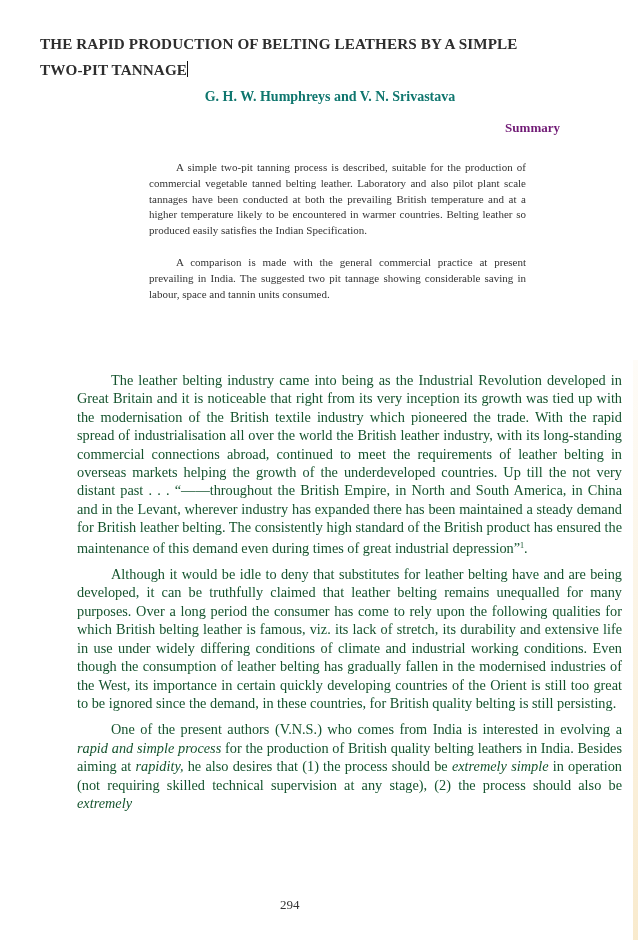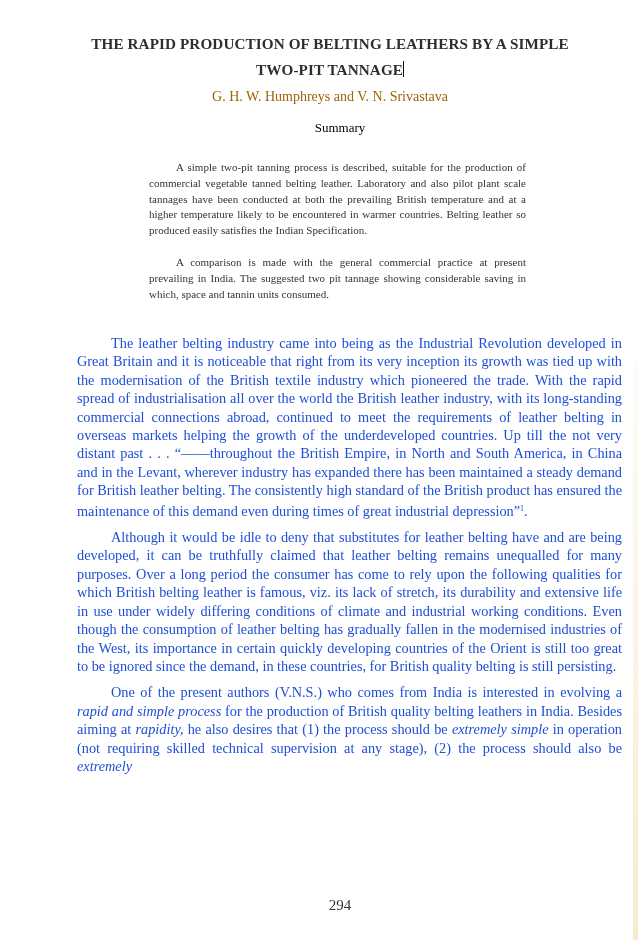--- a/index.html
+++ b/index.html
@@ -20,21 +20,21 @@
       left: 633px;
       top: 360px;
       width: 5px;
       height: 580px;
       background: linear-gradient(to bottom, rgba(250,240,220,0.2), rgba(248,232,200,0.9));
     }
     .title {
       position: absolute;
       left: 40px;
       width: 580px;
-      text-align: center;
+      text-align: left;
       font-family: "Liberation Serif", serif;
       font-weight: bold;
       font-size: 15.2px;
       letter-spacing: 0.1px;
       color: #2e2e2e;
       line-height: 22px;
     }
     .title.l1 { top: 33px; }
     .title.l2 { top: 59px; }
     .cursor-mark {
@@ -44,89 +44,89 @@
       background: #111;
       vertical-align: -2px;
       margin-left: 0px;
     }
     .authors {
       position: absolute;
       left: 40px;
       width: 580px;
       top: 89px;
       text-align: center;
-      font-weight: normal;
+      font-weight: bold;
       font-size: 14px;
-      color: #a16207;
+      color: #0f766e;
     }
     .summary-heading {
       position: absolute;
       left: 120px;
       width: 440px;
       top: 120px;
-      text-align: center;
-      font-weight: normal;
+      text-align: right;
+      font-weight: bold;
       font-size: 13px;
-      color: #000000;
+      color: #701a75;
     }
     .summary {
       position: absolute;
       left: 133px;
       width: 409px;
       top: 144px;
       font-size: 11px;
       line-height: 15.8px;
       color: #333;
       text-align: justify;
     }
     .summary p {
       margin: 16px;
       text-indent: 27px;
     }
     .body-text {
       position: absolute;
       left: 77px;
       width: 545px;
-      top: 334px;
+      top: 371px;
       font-size: 14.3px;
       line-height: 18.4px;
-      color: #1d4ed8;
+      color: #14532d;
       text-align: justify;
     }
     .body-text p {
       margin: 0 0 8px 0;
       text-indent: 34px;
     }
     .body-text em { font-style: italic; }
     .page-number {
       position: absolute;
       left: 280px;
       width: 120px;
       top: 897px;
-      text-align: center;
-      font-size: 15px;
+      text-align: left;
+      font-size: 13px;
       color: #333;
     }
     sup { font-size: 8px; vertical-align: 5px; }
   </style>
 </head>
 <body>
 
 <div class="edge-band"></div>
 
 <div class="title l1">THE RAPID PRODUCTION OF BELTING LEATHERS BY A SIMPLE</div>
 <div class="title l2"><span>TWO-PIT TANNAGE</span><span class="cursor-mark"></span></div>
 
 <div class="authors">G. H. W. Humphreys and V. N. Srivastava</div>
 
 <div class="summary-heading">Summary</div>
 
 <div class="summary">
   <p>A simple two-pit tanning process is described, suitable for the production of commercial vegetable tanned belting leather. Laboratory and also pilot plant scale tannages have been conducted at both the prevailing British temperature and at a higher temperature likely to be encountered in warmer countries. Belting leather so produced easily satisfies the Indian Specification.</p>
-  <p>A comparison is made with the general commercial practice at present prevailing in India. The suggested two pit tannage showing considerable saving in which, space and tannin units consumed.</p>
+  <p>A comparison is made with the general commercial practice at present prevailing in India. The suggested two pit tannage showing considerable saving in labour, space and tannin units consumed.</p>
 </div>
 
 <div class="body-text">
   <p><span>The leather belting industry came into being as the Industrial Revolution developed in Great Britain and it is noticeable that right from its very inception its growth was tied up with the modernisation of the British textile industry which pioneered the trade. With the rapid spread of industrialisation all over the world the British leather industry, with its long-standing commercial connections abroad, continued to meet the requirements of leather belting in overseas markets helping the growth of the underdeveloped countries. Up till the not very distant past . . . “——throughout the British Empire, in North and South America, in China and in the Levant, wherever industry has expanded there has been maintained a steady demand for British leather belting. The consistently high standard of the British product has ensured the maintenance of this demand even during times of great industrial depression”</span><sup>1</sup><span>.</span></p>
   <p>Although it would be idle to deny that substitutes for leather belting have and are being developed, it can be truthfully claimed that leather belting remains unequalled for many purposes. Over a long period the consumer has come to rely upon the following qualities for which British belting leather is famous, viz. its lack of stretch, its durability and extensive life in use under widely differing conditions of climate and industrial working conditions. Even though the consumption of leather belting has gradually fallen in the modernised industries of the West, its importance in certain quickly developing countries of the Orient is still too great to be ignored since the demand, in these countries, for British quality belting is still persisting.</p>
   <p><span>One of the present authors (V.N.S.) who comes from India is interested in evolving a </span><em>rapid and simple process</em><span> for the production of British quality belting leathers in India. Besides aiming at </span><em>rapidity,</em><span> he also desires that (1) the process should be </span><em>extremely simple</em><span> in operation (not requiring skilled technical supervision at any stage), (2) the process should also be </span><em>extremely</em></p>
 </div>
 
 <div class="page-number">294</div>
 

